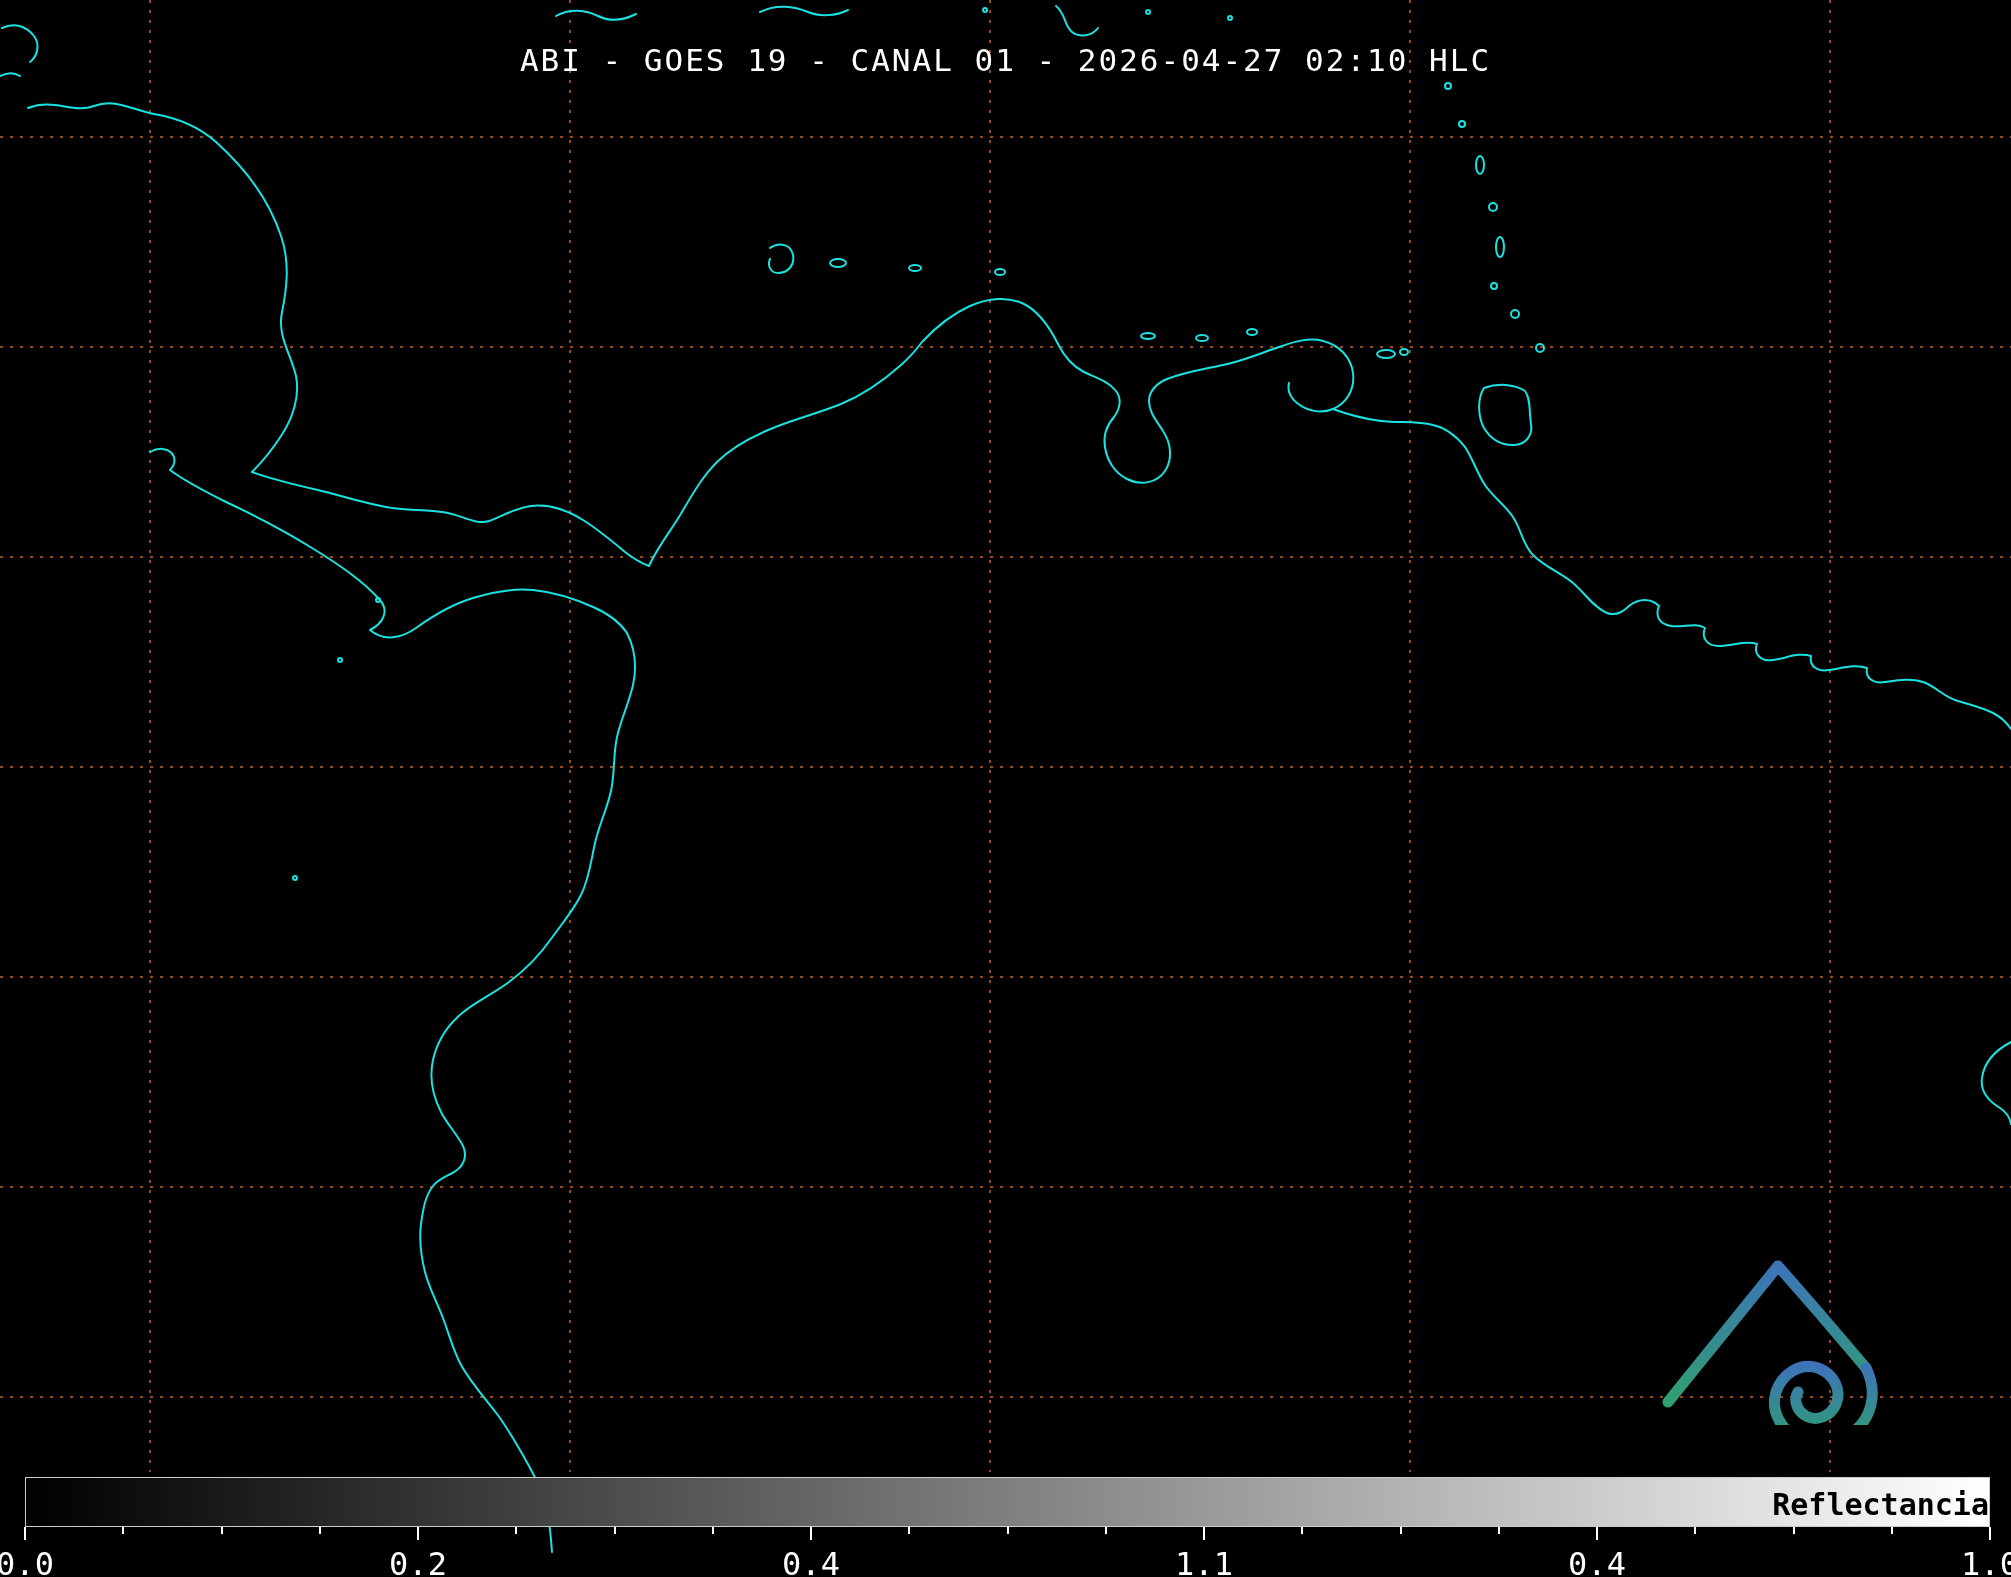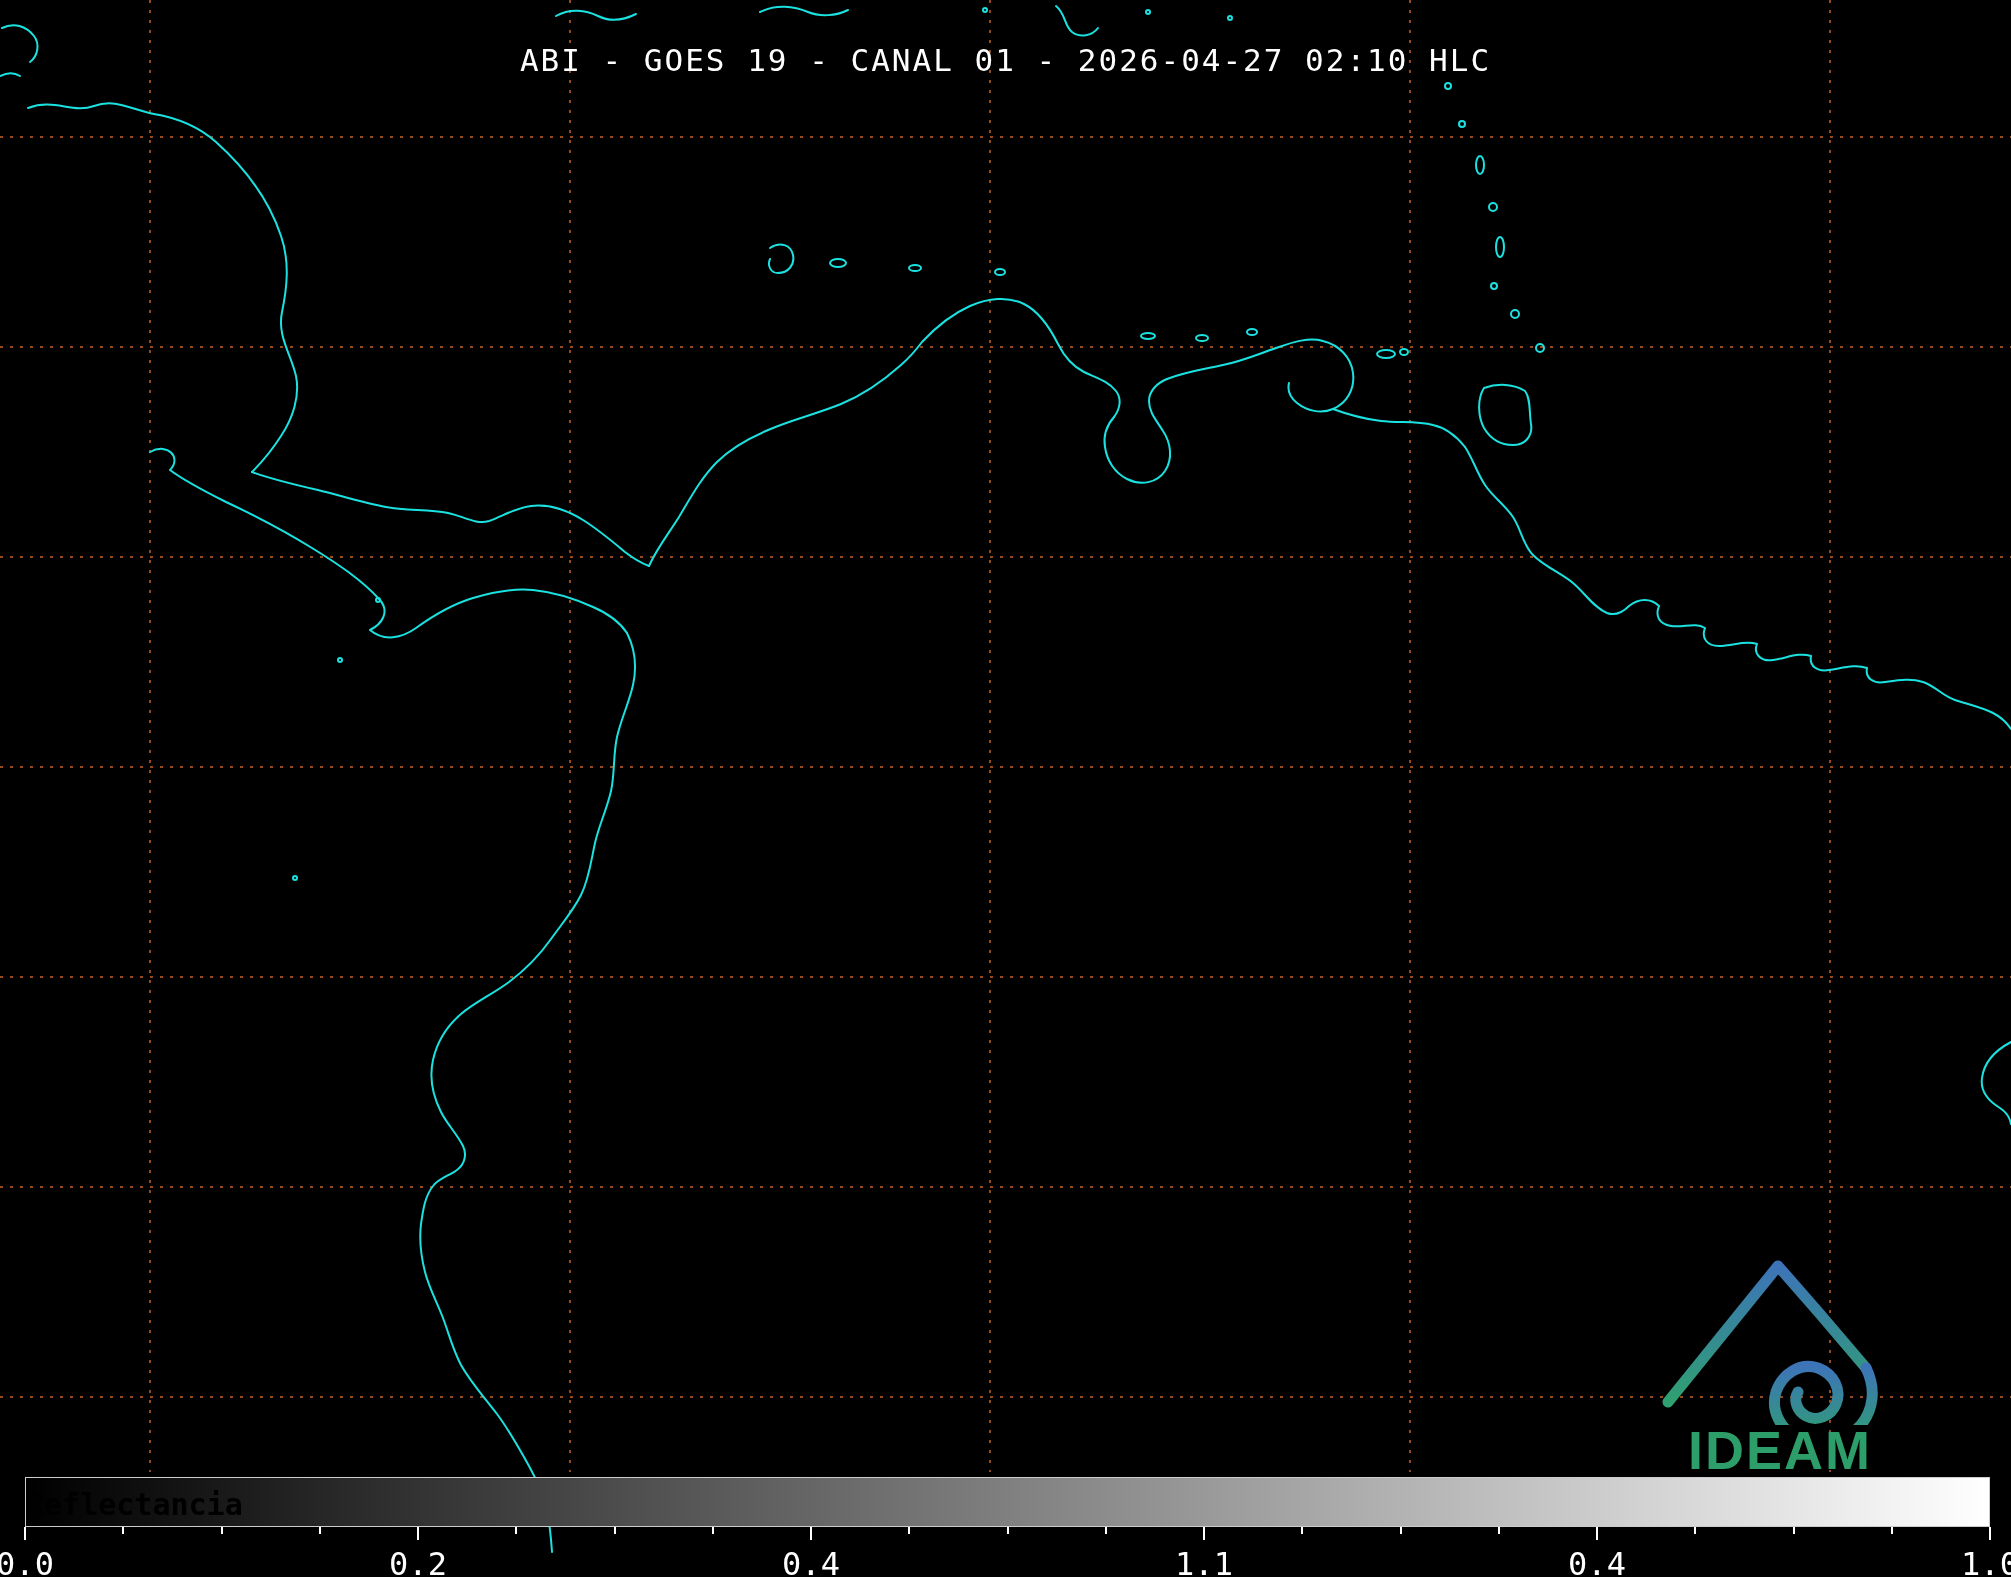--- a/index.html
+++ b/index.html
@@ -52,21 +52,21 @@
     position: absolute;
     left: 0; top: 0;
     width: 100%; height: 50px;
     background: linear-gradient(90deg, var(--colorbar-min, #000), var(--colorbar-max, #fff));
     border: 1px solid #cccccc;
     box-sizing: border-box;
   }
   #colorbar-label {
     position: absolute;
     left: 0; right: 0; top: 9px;
-    text-align: left;
+    text-align: right;
     font-weight: bold;
     font-size: 30px;
     color: var(--colorbar-label-text, #000);
   }
   .cb-tick {
     position: absolute;
     top: 50px;
     width: 2px; height: 13px;
     background: #ffffff;
     transform: translateX(-50%);
@@ -179,21 +179,20 @@
     <svg width="240" height="175" viewBox="0 0 240 175">
       <defs>
         <linearGradient id="logo-grad" x1="0" y1="0" x2="0" y2="1">
           <stop offset="0" class="logo-stop-top"></stop>
           <stop offset="1" class="logo-stop-bottom"></stop>
         </linearGradient>
       </defs>
       <path class="logo-stroke" d="M 8,152 L 118,16 L 160,64 L 206,118"></path>
       <path class="logo-stroke" d="M 206,118 C 216,138 214,160 200,176 C 184,192 160,198 142,190 C 122,182 110,162 116,142 C 122,124 140,112 158,118 C 174,124 182,140 176,154 C 171,166 157,172 146,166 C 137,161 133,150 138,142"></path>
     </svg>
-    <div id="ideam-logo-text">IDEAM</div>
   </div>
 
   <div id="colorbar">
     <div id="colorbar-gradient">
       <div id="colorbar-label">Reflectancia</div>
     </div>
     <div id="cb-ticks">
         <div class="cb-tick" style="left: 0%;"></div>
         <div class="cb-tick minor" style="left: 5%;"></div>
         <div class="cb-tick minor" style="left: 10%;"></div>

